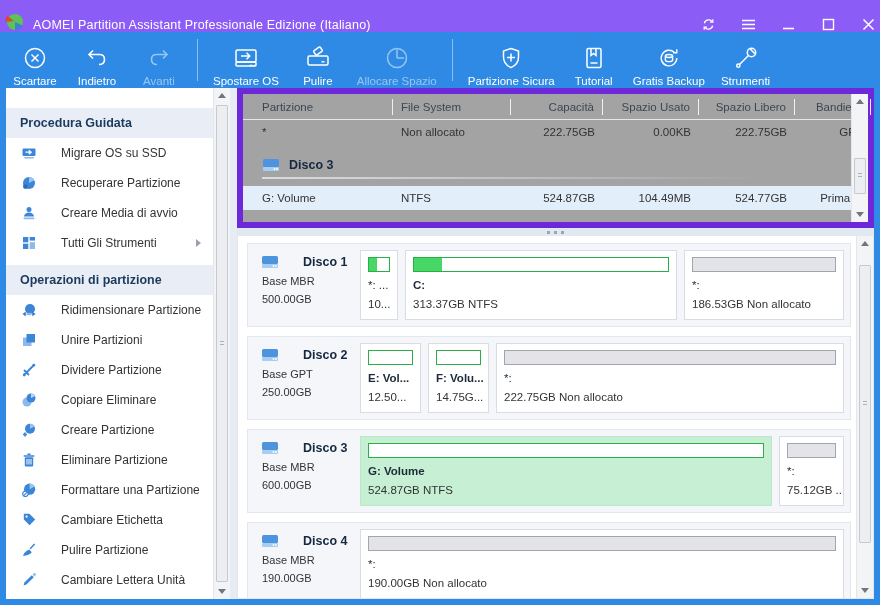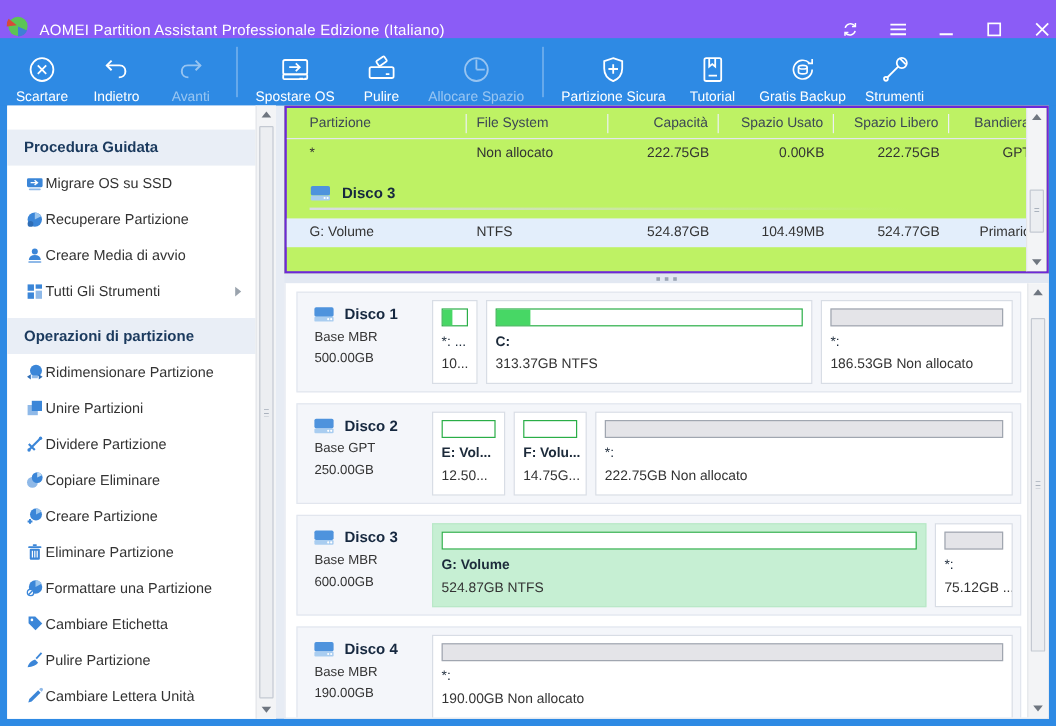--- a/index.html
+++ b/index.html
@@ -21,56 +21,56 @@
   .tbtn .ticon { height:32px; display:flex; align-items:center; }
   .tbtn.disabled { opacity:.5; }
   .tsep { width:1px; height:42px; background:rgba(255,255,255,.45); margin:4px 7px 0; }
   
   .content { position:absolute; top:88px; left:6px; right:6px; bottom:6px; background:#e7ecf4; display:flex; }
   
   .sidebar { width:224px; background:#fff; display:flex; flex:0 0 auto; }
   .side-items { flex:1; padding-top:20px; min-width:0; }
   .side-header { background:#e9eef6; font-weight:bold; color:#1b3a5e; font-size:12.5px; padding:8px 14px; }
   .side-sec2 { margin-top:7px; }
-  .side-item { display:flex; align-items:center; gap:2px; padding:8px 12px 8px 16px; font-size:12px; color:#333; white-space:nowrap; }
+  .side-item { display:flex; align-items:center; gap:25px; padding:8px 12px 8px 16px; font-size:12px; color:#333; white-space:nowrap; }
   .side-item .sicon { width:14px; height:14px; flex:0 0 auto; display:flex; }
   .side-item .sub-arrow { margin-left:auto; width:0; height:0; border-left:5px solid #9aa3ad; border-top:4px solid transparent; border-bottom:4px solid transparent; }
   
   .vscroll { width:17px; background:#f3f4f6; border-left:1px solid #e4e6ea; display:flex; flex-direction:column; flex:0 0 auto; }
   .sc-btn { height:15px; display:flex; align-items:center; justify-content:center; }
   .tri-up { width:0; height:0; border-bottom:5px solid #6f7680; border-left:4px solid transparent; border-right:4px solid transparent; }
   .tri-dn { width:0; height:0; border-top:5px solid #6f7680; border-left:4px solid transparent; border-right:4px solid transparent; }
   .sc-track { flex:1; position:relative; margin:0 1px; }
   .sc-thumb { position:absolute; left:1px; right:1px; background:#eceef1; border:1px solid #c4c9d2; border-radius:1px; }
   .sc-thumb::after { content:""; position:absolute; left:3px; right:3px; top:50%; margin-top:-3px; height:6px;
     background:repeating-linear-gradient(to bottom,#aab2bd 0 1px,transparent 1px 3px); }
   
   .main { flex:1; min-width:0; margin-left:7px; display:flex; flex-direction:column; }
-  .table-area { height:140px; background:#bef264; border:2px solid #6d28d9; display:flex; }
+  .table-area { height:140px; background:#a3a3a3; border:6px solid #6d28d9; display:flex; }
   .table-body { flex:1; min-width:0; }
   .trow { display:grid; grid-template-columns:150px 118px 92px 96px 96px 76px 66px; align-items:center; height:24px; font-size:11.5px; }
   .thead { height:26px; color:#3c4754; border-bottom:1px solid #e3e7ed; }
   .thead .c { border-right:1px solid #edf0f4; height:16px; line-height:16px; }
   .thead .c:last-child { border-right:none; }
   .c { padding:0 8px; white-space:nowrap; overflow:hidden; }
   .c.first { padding-left:19px; }
   .c.r { text-align:right; }
   .trow.sel { background:#e3eefb; }
   .tgroup { display:flex; align-items:center; gap:9px; padding:14px 0 5px 19px; font-weight:bold; font-size:12.5px; color:#16283f; }
   .tgroup-line { height:2px; width:500px; margin-left:19px; margin-bottom:7px;
     background:linear-gradient(to right,#d8dce2,rgba(216,220,226,0)); }
   
   .splitter { height:8px; background:#e2e8f2; display:flex; align-items:center; justify-content:center; gap:4px; }
   .splitter i { width:3px; height:3px; background:#9aa5b5; }
   
   .disk-area { flex:1; background:#fff; border:1px solid #e2e6ee; border-top:none; display:flex; overflow:hidden; }
   .disk-list { flex:1; min-width:0; padding:7px 5px 0 9px; overflow:hidden; }
   .dpanel { display:flex; background:#f4f6fa; border:1px solid #e2e6ee; height:84px; margin-bottom:9px; }
   .dinfo { width:112px; flex:0 0 auto; padding:11px 0 0 13px; }
-  .dname { display:flex; align-items:center; gap:8px; font-weight:bold; font-size:12.5px; color:#16283f; white-space:nowrap; }
+  .dname { display:flex; align-items:center; gap:24px; font-weight:bold; font-size:12.5px; color:#16283f; white-space:nowrap; }
   .dmeta { font-size:11px; color:#333; margin-top:6px; padding-left:1px; }
   .parts { flex:1; min-width:0; display:flex; gap:7px; padding:6px 6px 6px 0; }
   .pblock { background:#fff; border:1px solid #d8dde5; padding:5px 7px; overflow:hidden; white-space:nowrap; flex:0 0 auto; }
   .pblock.grow { flex:1 1 auto; min-width:0; }
   .pblock.selected { background:#c6efd3; border-color:#b9e8c8; }
   .pbar { height:15px; border:1px solid #2aae47; background:#fff; margin-top:1px; }
   .pbar i { display:block; height:100%; background:#47d765; }
   .pbar.unalloc { border-color:#a0a6b0; background:#e4e4e8; }
   .plabel { font-size:11.5px; color:#1c2a3a; font-weight:bold; margin-top:7px; }
   .plabel.normal { font-weight:normal; }

